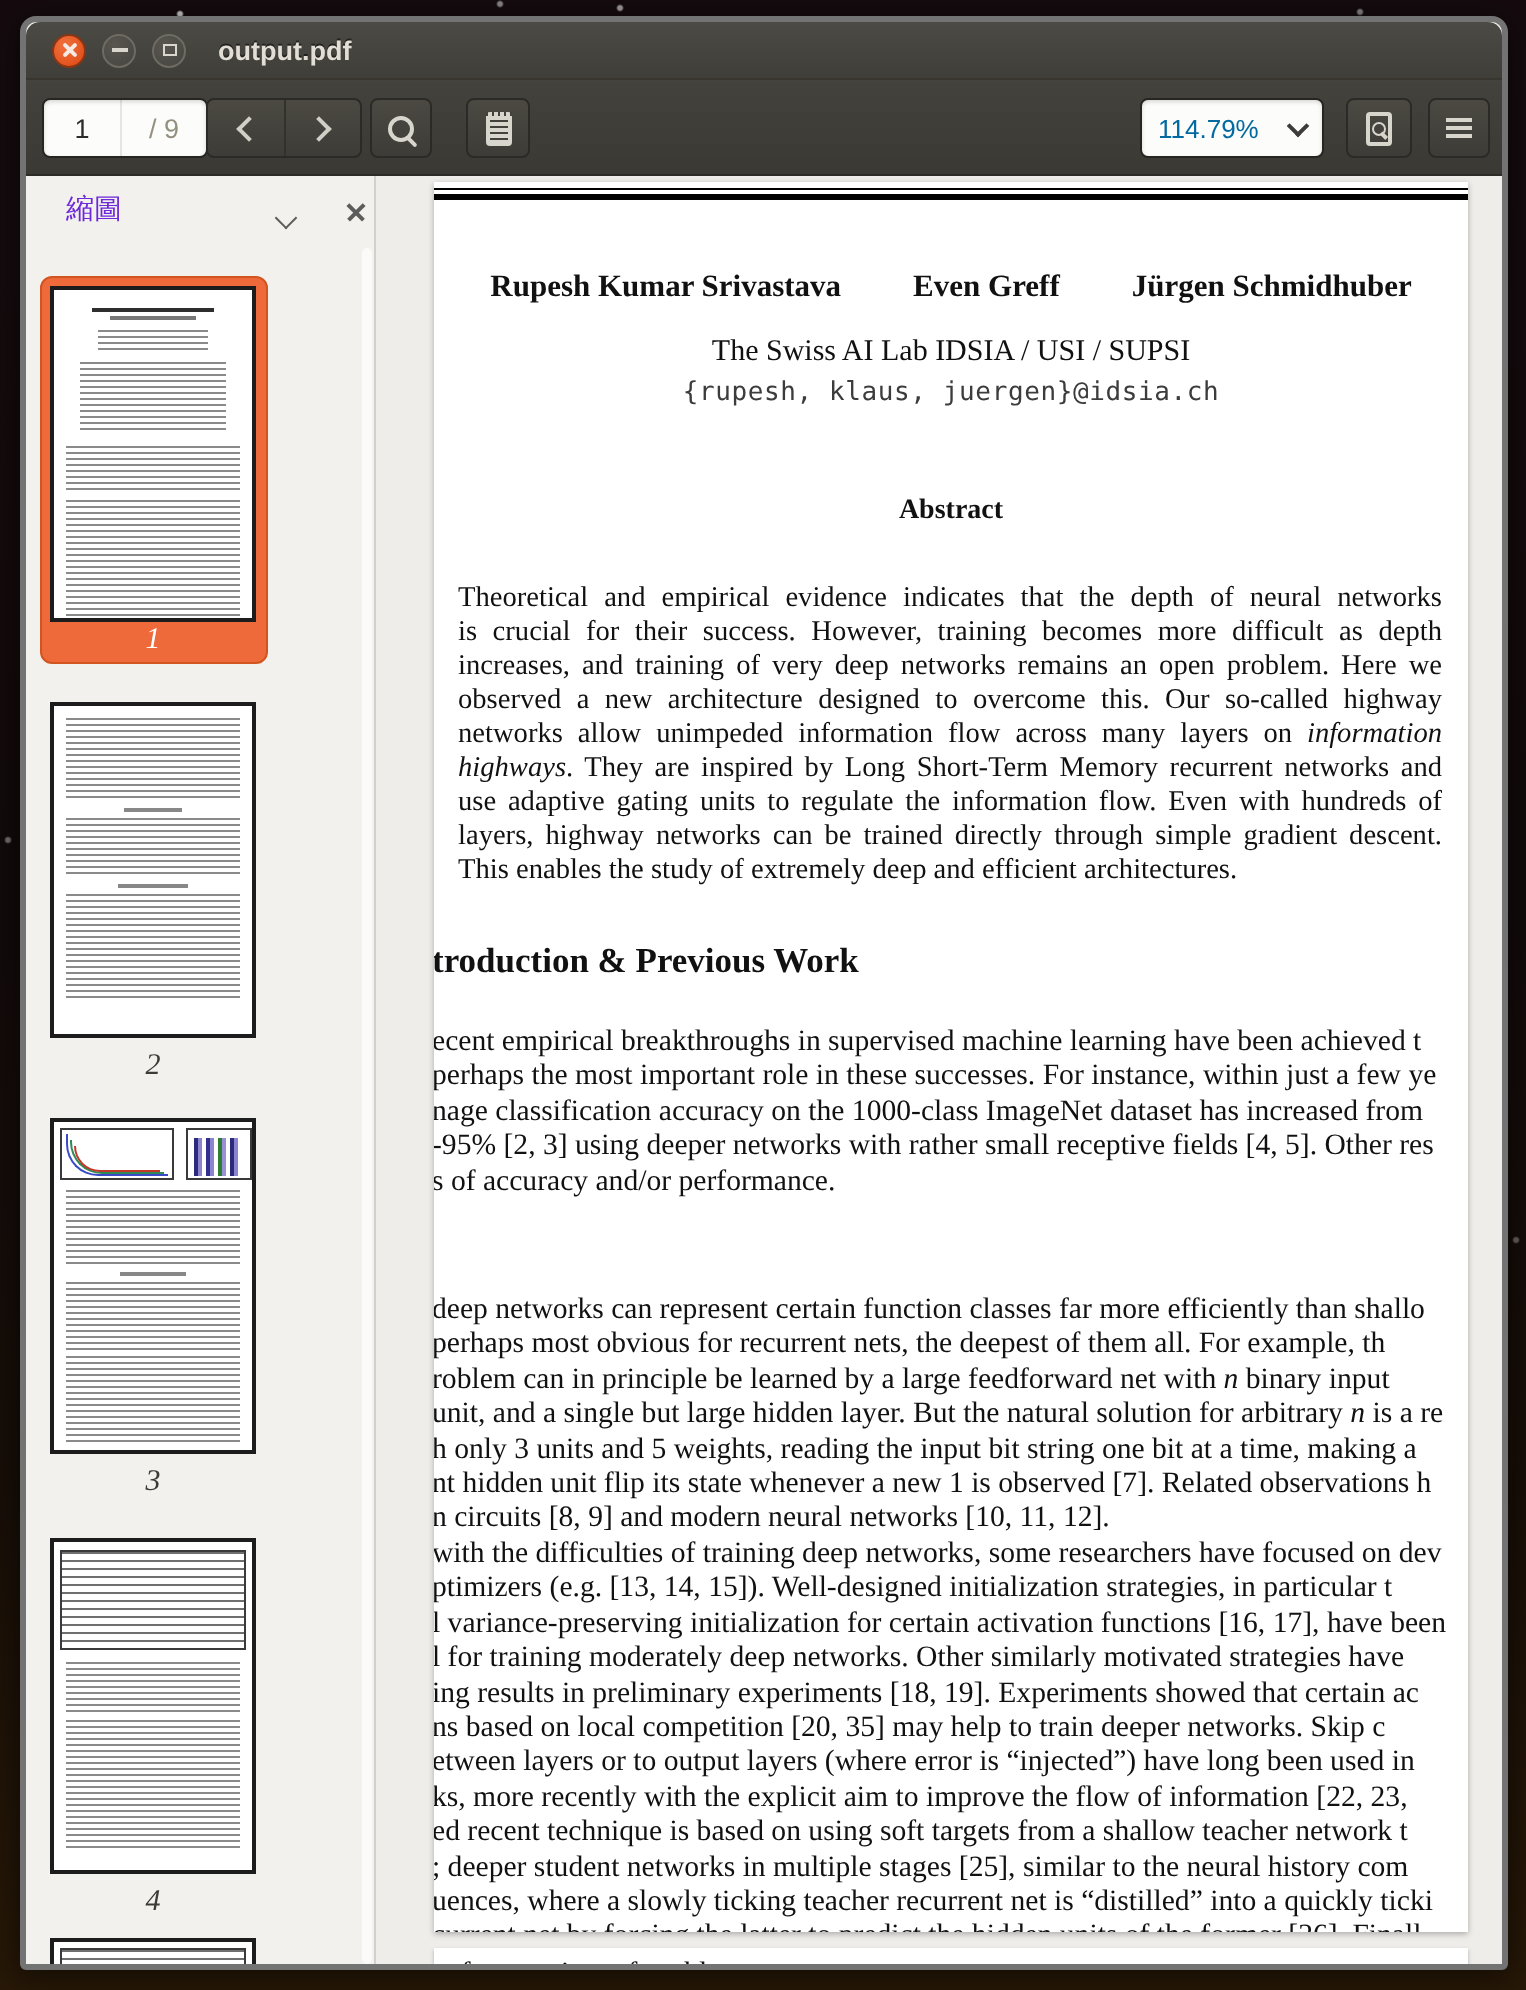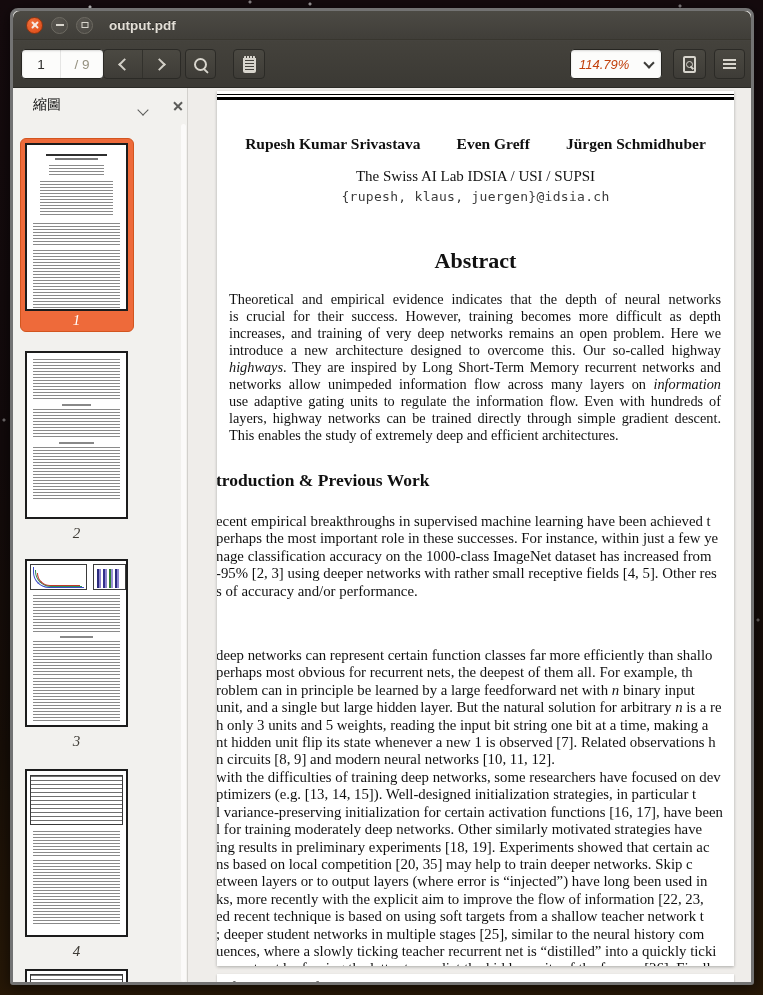--- a/index.html
+++ b/index.html
@@ -59,33 +59,33 @@
   .chev.down{transform:rotate(-45deg);margin-top:-3px;}
   .chev.dark{border-color:#3d3c39;border-width:0 0 2px 2px;width:6px;height:6px;}
   .searchbtn{left:172px;width:31px;}
   .mag{width:9px;height:9px;border:2px solid #d8d5cd;border-radius:50%;position:relative;}
   .mag::after{content:"";position:absolute;width:2px;height:6px;background:#d8d5cd;right:-2px;bottom:-5px;transform:rotate(-45deg);border-radius:1px;}
   .notesbtn{left:220px;width:32px;}
   .noteicon{width:13px;height:17px;background:#d8d5cd;border-radius:2px;position:relative;}
   .noteicon::before{content:"";position:absolute;left:2px;right:2px;top:4px;bottom:3px;background:repeating-linear-gradient(180deg,#43413b 0 1px,transparent 1px 3px);}
   .noteicon::after{content:"";position:absolute;left:0;top:0;right:0;height:2px;background:repeating-linear-gradient(90deg,#43413b 0 1px,transparent 1px 3px);}
   .entry.zoomentry{left:557px;width:92px;justify-content:space-between;padding:0 8px;}
-  .zoomval{font-size:13px;color:#c2410c;font-style:italic;}
+  .zoomval{font-size:13px;color:#0369a1;}
   .doczoombtn{left:660px;width:33px;}
   .dz{width:13px;height:17px;border:2px solid #d8d5cd;border-radius:2px;position:relative;box-sizing:border-box;}
   .dz::before{content:"";position:absolute;width:5px;height:5px;border:1.5px solid #d8d5cd;border-radius:50%;left:1px;top:3px;}
   .dz::after{content:"";position:absolute;width:1.5px;height:4px;background:#d8d5cd;left:6px;top:8px;transform:rotate(-45deg);}
   .burgerbtn{left:701px;width:31px;}
   .burger{width:13px;height:2px;background:#d8d5cd;box-shadow:0 4px 0 #d8d5cd,0 8px 0 #d8d5cd;margin-bottom:8px;}
   
   .content{flex:1;display:flex;overflow:hidden;background:#efedea;}
   
   .sidebar{width:174px;flex:0 0 174px;background:#f2f1ee;border-right:1px solid #d2d0cc;position:relative;overflow:hidden;}
   .sb-header{position:absolute;left:0;top:0;right:0;height:36px;}
-  .sb-title{position:absolute;left:20px;top:8px;font-size:14px;color:#000000;}
+  .sb-title{position:absolute;left:20px;top:8px;font-size:14px;color:#6d28d9;}
   .sb-chevwrap{position:absolute;left:126px;top:12px;width:16px;height:14px;}
   .sb-close{position:absolute;left:158px;top:11px;width:14px;height:14px;}
   .sb-close::before,.sb-close::after{content:"";position:absolute;left:50%;top:50%;width:11px;height:1.5px;background:#5c5c5a;}
   .sb-close::before{transform:translate(-50%,-50%) rotate(45deg);}
   .sb-close::after{transform:translate(-50%,-50%) rotate(-45deg);}
   .sb-chev{display:inline-block;width:7px;height:7px;border-style:solid;border-width:0 0 1.5px 1.5px;border-color:#5c5c5a;transform:rotate(-45deg);}
   .sb-scroll{position:absolute;right:1px;top:36px;bottom:0;width:5px;background:#fbfaf9;border-radius:3px;}
   
   .thumb-sel{position:absolute;left:7px;top:50px;width:114px;height:194px;background:#ee6a3a;border:1px solid #d2551f;border-radius:6px;box-sizing:border-box;}
   .tpage{position:absolute;left:12px;width:103px;height:168px;background:#fff;border:2px solid #1c1c1c;box-sizing:border-box;overflow:hidden;}
@@ -100,21 +100,21 @@
     background:linear-gradient(90deg,transparent 0 2px,#2b2b7e 2px 4px,#8d84cf 4px 6px,transparent 6px 8px,#31308c 8px 10px,#8d84cf 10px 12px,transparent 12px 14px,#2e7d32 14px 16px,#9a90d6 16px 18px,transparent 18px 20px,#2b2b7e 20px 22px,#8d84cf 22px 24px,transparent 24px 26px);}
   
   .main{flex:1;position:relative;overflow:hidden;background:#efedea;}
   .page{position:absolute;left:29px;top:3px;width:517px;height:875px;background:#ffffff;box-shadow:0 1px 3px rgba(0,0,0,.28);overflow:hidden;font-family:"Liberation Serif","DejaVu Serif",serif;color:#111;}
   .page2s{position:absolute;left:29px;top:886px;width:517px;height:17px;background:#ffffff;box-shadow:0 1px 2px rgba(0,0,0,.25);overflow:hidden;font-family:"Liberation Serif","DejaVu Serif",serif;color:#111;}
   .rule-thin{position:absolute;left:0;right:0;top:3px;height:1px;background:#000;}
   .rule-thick{position:absolute;left:0;right:0;top:6px;height:2.5px;background:#000;}
   .authors{position:absolute;left:0;right:0;top:44px;display:flex;justify-content:center;gap:36px;font-weight:bold;font-size:15.5px;}
   .affil{position:absolute;left:0;right:0;top:77px;text-align:center;font-size:15px;}
   .email{position:absolute;left:0;right:0;top:98px;text-align:center;font-family:"DejaVu Sans Mono","Liberation Mono",monospace;font-size:13px;color:#3c3c3c;letter-spacing:.3px;}
-  .abshead{position:absolute;left:0;right:0;top:157px;text-align:center;font-weight:bold;font-size:22px;}
+  .abshead{position:absolute;left:0;right:0;top:157px;text-align:center;font-weight:bold;font-size:14px;}
   .abstract{position:absolute;left:12px;right:13px;top:200px;font-size:14.3px;}
   .abstract .pline{line-height:17px;height:17px;text-align:justify;text-align-last:justify;white-space:nowrap0;}
   .abstract .pline:last-child{text-align-last:left;}
   .sechead{position:absolute;left:-1px;top:379px;font-weight:bold;font-size:17.5px;white-space:nowrap;}
   .para{position:absolute;left:-1px;width:540px;font-size:14.8px;}
   .para .pline{line-height:17.4px;height:17.4px;white-space:nowrap;}
   .p1{top:422px;}
   .p2{top:556px;}
   .p3{top:678px;}
   .nextline{position:absolute;left:-1px;top:5px;font-size:14.8px;white-space:nowrap;}
@@ -232,23 +232,23 @@
           <span>Even Greff</span>
           <span>Jürgen Schmidhuber</span>
         </div>
         <div class="affil">The Swiss AI Lab IDSIA / USI / SUPSI</div>
         <div class="email">{rupesh, klaus, juergen}@idsia.ch</div>
         <div class="abshead">Abstract</div>
         <div class="abstract">
             <div class="pline"><span>Theoretical and empirical evidence indicates that the depth of neural networks</span></div>
             <div class="pline"><span>is crucial for their success. However, training becomes more difficult as depth</span></div>
             <div class="pline"><span>increases, and training of very deep networks remains an open problem. Here we</span></div>
-            <div class="pline"><span>introduce a new architecture designed to overcome this. Our so-called highway</span></div>
+            <div class="pline"><span>observed a new architecture designed to overcome this. Our so-called highway</span></div>
+            <div class="pline"><span>networks allow unimpeded information flow across many layers on </span><i>information</i></div>
             <div class="pline"><i>highways</i><span>. They are inspired by Long Short-Term Memory recurrent networks and</span></div>
-            <div class="pline"><span>networks allow unimpeded information flow across many layers on </span><i>information</i></div>
             <div class="pline"><span>use adaptive gating units to regulate the information flow. Even with hundreds of</span></div>
             <div class="pline"><span>layers, highway networks can be trained directly through simple gradient descent.</span></div>
             <div class="pline"><span>This enables the study of extremely deep and efficient architectures.</span></div>
           </div>
         <div class="sechead">troduction &amp; Previous Work</div>
         <div class="para p1">
             <div class="pline"><span>ecent empirical breakthroughs in supervised machine learning have been achieved t</span></div>
             <div class="pline"><span>perhaps the most important role in these successes. For instance, within just a few ye</span></div>
             <div class="pline"><span>nage classification accuracy on the 1000-class ImageNet dataset has increased from</span></div>
             <div class="pline"><span>-95% [2, 3] using deeper networks with rather small receptive fields [4, 5]. Other res</span></div>

